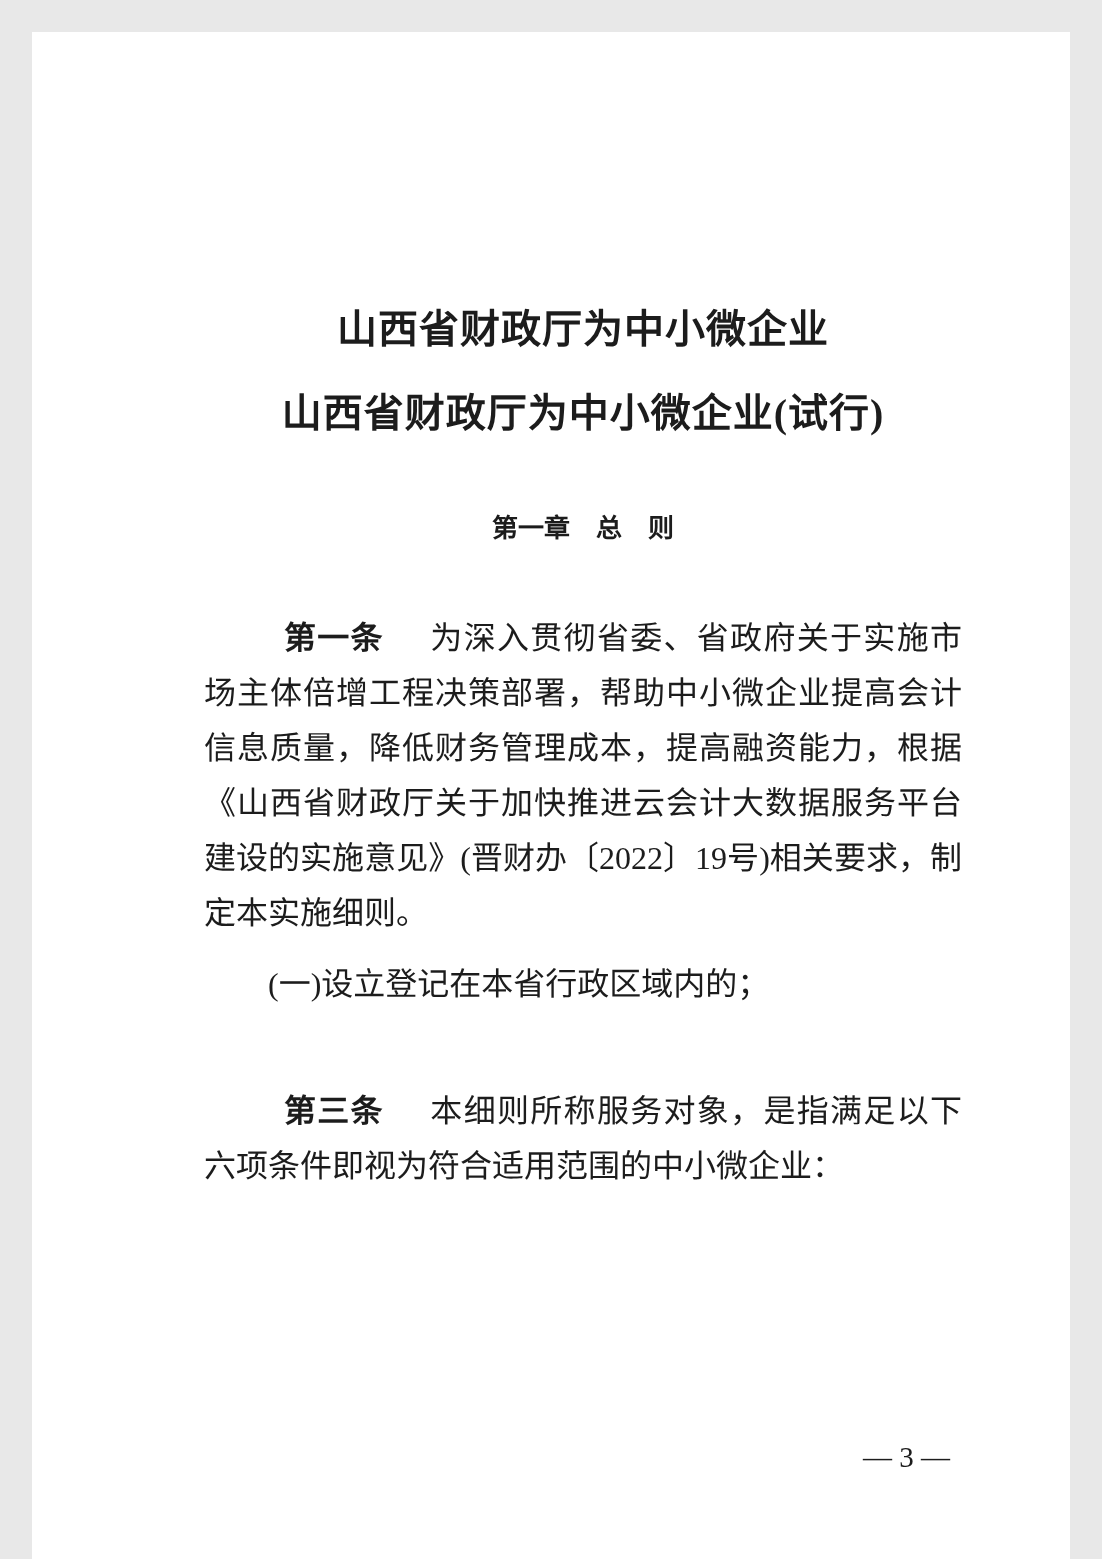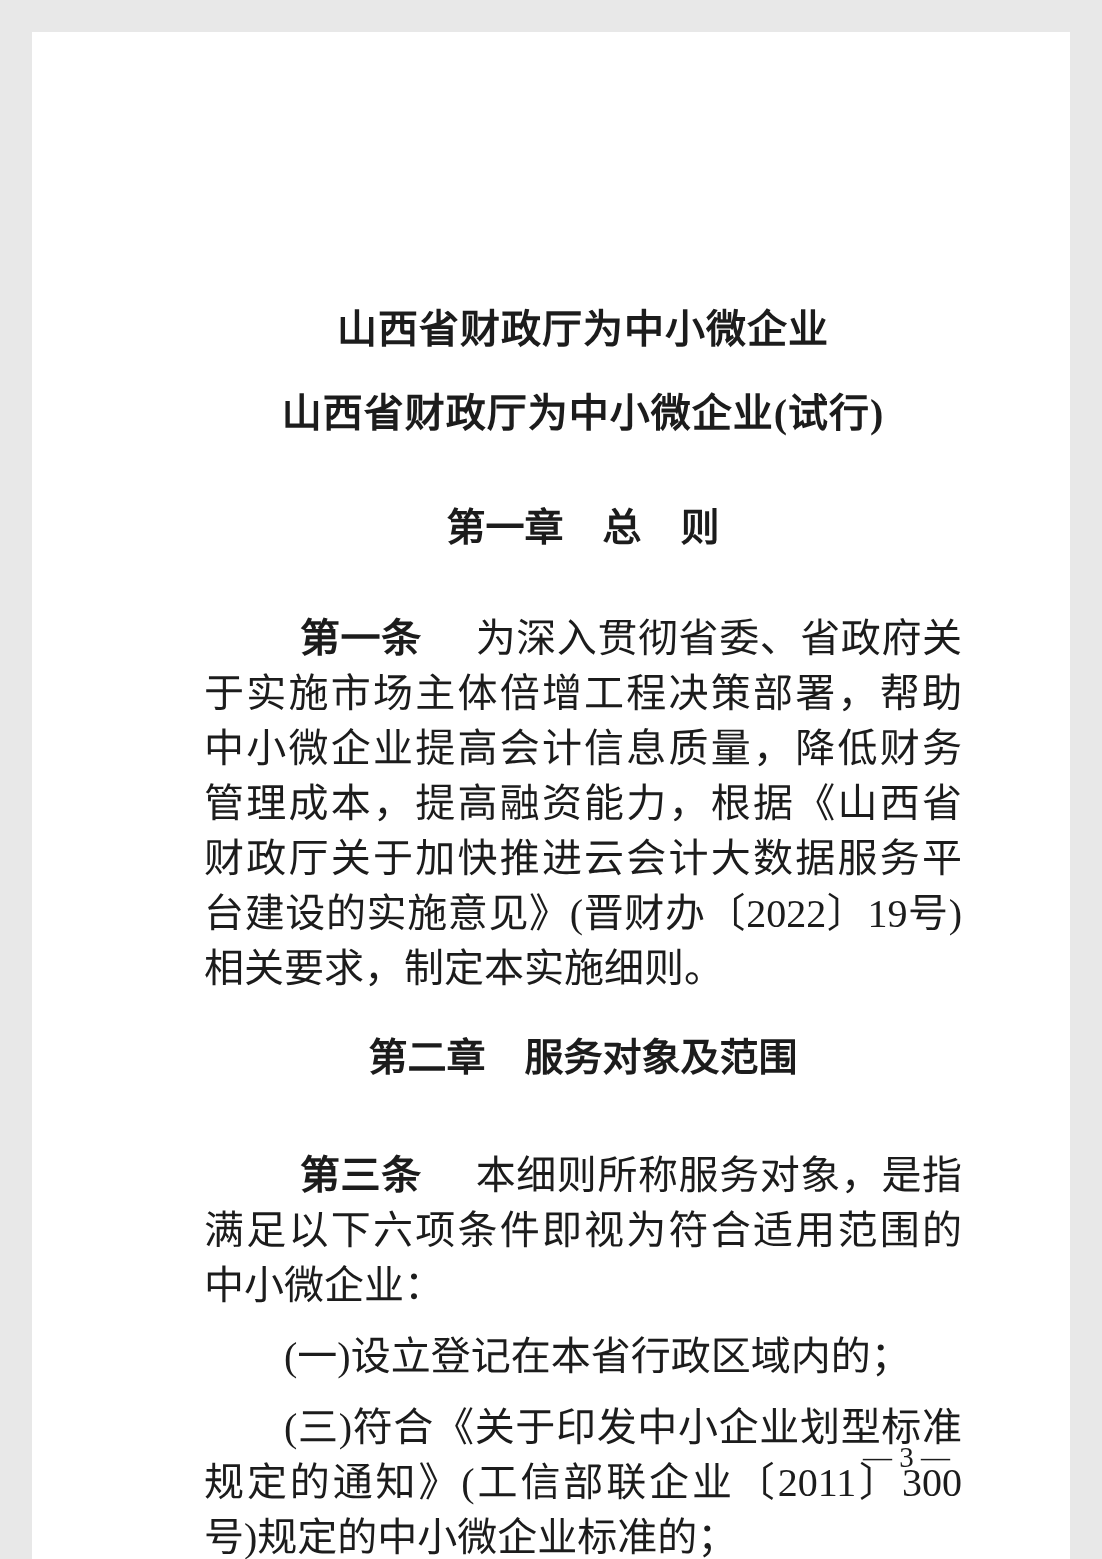--- a/index.html
+++ b/index.html
@@ -31,31 +31,31 @@
     line-height: 68px;
     font-weight: bold;
     font-family: "Liberation Serif", "DejaVu Serif", serif;
     letter-spacing: 1px;
   }
   .title-line { display: block; }
 
   
   .chapter-heading {
     text-align: center;
-    font-size: 39px;
+    font-size: 26px;
     line-height: 36px;
     font-weight: bold;
     font-family: "Liberation Sans", "DejaVu Sans", sans-serif;
   }
   .chapter-heading.ch1 { margin-top: 62px; }
   .chapter-heading.ch2 { margin-top: 44px; }
 
   
   .article {
-    font-size: 40px;
+    font-size: 32px;
     line-height: 55px;
     text-align: justify;
     text-indent: 2em;
     font-family: "Liberation Serif", "DejaVu Serif", serif;
   }
   .article.first-after-heading { margin-top: 65px; }
   .article.first-after-heading2 { margin-top: 72px; }
 
   .article-label {
     font-weight: bold;
@@ -85,27 +85,25 @@
       <span class="title-line">山西省财政厅为中小微企业(试行)</span>
     </h1>
 
     <h2 class="chapter-heading ch1">第一章　总　则</h2>
 
     <p class="article first-after-heading">
       <span class="article-label">第一条</span><span class="article-text">为深入贯彻省委、省政府关于实施市场主体倍增工程决策部署，帮助中小微企业提高会计信息质量，降低财务管理成本，提高融资能力，根据《山西省财政厅关于加快推进云会计大数据服务平台建设的实施意见》(晋财办〔2022〕19号)相关要求，制定本实施细则。</span>
     </p>
 
 
-    <h2 class="chapter-heading ch2">第二章　服务对象及范围</h2>
+
+    <p class="article">(一)设立登记在本省行政区域内的；</p>
 
     <p class="article first-after-heading2">
       <span class="article-label">第三条</span><span class="article-text">本细则所称服务对象，是指满足以下六项条件即视为符合适用范围的中小微企业：</span>
     </p>
 
-    <p class="article">(一)设立登记在本省行政区域内的；</p>
 
-
-    <p class="article">(三)符合《关于印发中小企业划型标准规定的通知》(工信部联企业〔2011〕300号)规定的中小微企业标准的；</p>
 
   </div>
 
   <div class="page-footer">— 3 —</div>
 </div>
 
 </body></html>

